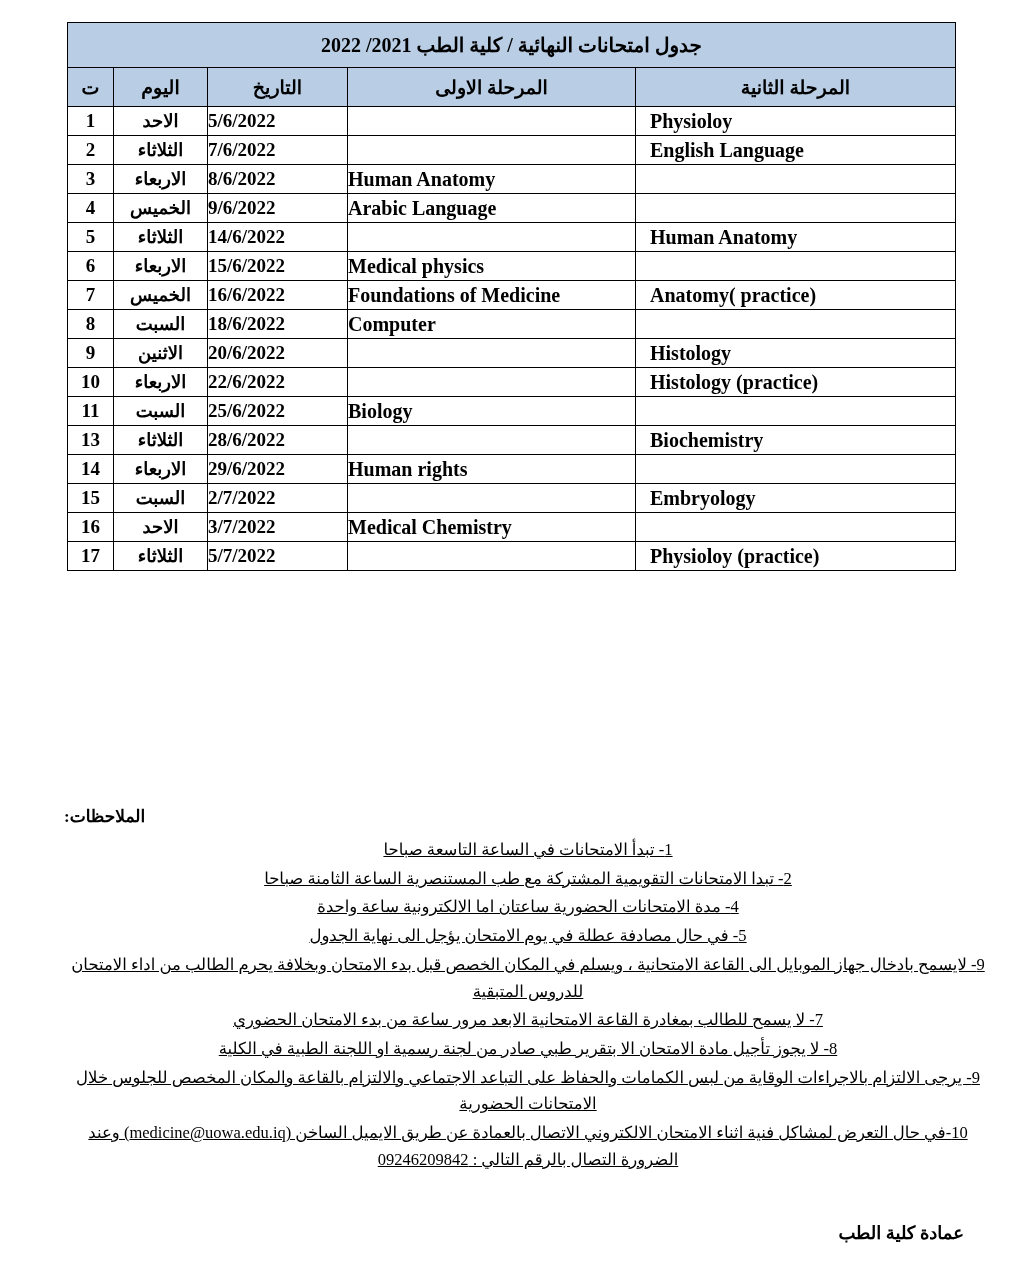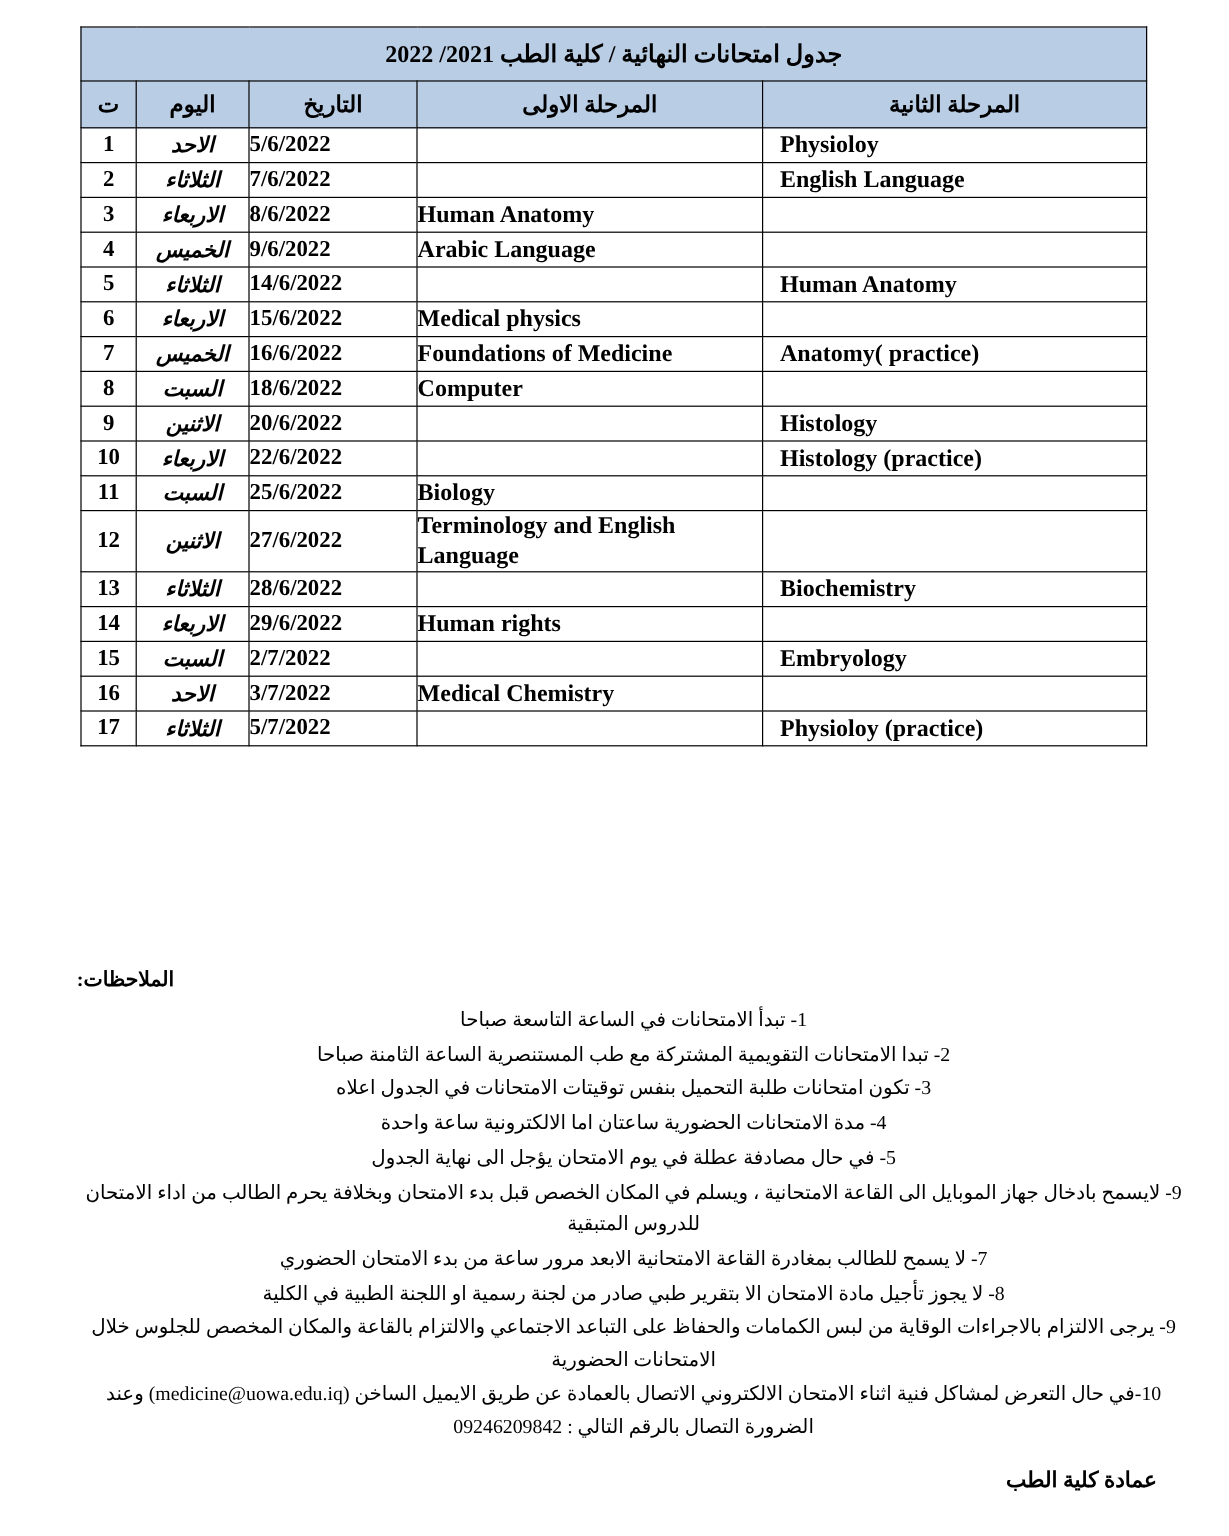--- a/index.html
+++ b/index.html
@@ -75,21 +75,20 @@
     font-family: "Liberation Serif", serif;
     font-weight: bold;
     font-size: 19px;
     text-align: left;
     direction: ltr;
   }
   td.day {
     font-weight: bold;
     font-size: 18px;
     text-align: center;
-    font-style: italic;
   }
   td.no {
     font-family: "Liberation Serif", serif;
     font-weight: bold;
     font-size: 19px;
     text-align: center;
     direction: ltr;
   }
 
   
@@ -109,20 +108,21 @@
     margin-bottom: 10px;
     text-align: left;
     direction: rtl;
   }
   .note {
     font-size: 16.5px;
     line-height: 1.62;
     text-align: center;
     margin: 0 0 2px 0;
     direction: rtl;
+    text-decoration: underline;
   }
   .footer {
     position: absolute;
     bottom: 36px;
     right: 60px;
     font-weight: bold;
     font-size: 18px;
     direction: rtl;
   }
   .blank { height: 28px; }
@@ -223,27 +223,20 @@
             <td class="no">10</td>
           </tr>
           <tr>
             <td class="stage two blank"></td>
             <td class="stage one">Biology</td>
             <td class="date">25/6/2022</td>
             <td class="day">السبت</td>
             <td class="no">11</td>
           </tr>
           <tr>
-            <td class="stage two blank"></td>
-            <td class="stage one">Terminology and English Language</td>
-            <td class="date">27/6/2022</td>
-            <td class="day">الاثنين</td>
-            <td class="no">12</td>
-          </tr>
-          <tr>
             <td class="stage two">Biochemistry</td>
             <td class="stage one blank"></td>
             <td class="date">28/6/2022</td>
             <td class="day">الثلاثاء</td>
             <td class="no">13</td>
           </tr>
           <tr>
             <td class="stage two blank"></td>
             <td class="stage one">Human rights</td>
             <td class="date">29/6/2022</td>
@@ -273,21 +266,20 @@
           </tr>
         </tbody>
     </table>
   </div>
 
   <div class="notes">
     <div class="notes-title">الملاحظات:</div>
     <div id="notes-list">
         <p class="note">1- تبدأ الامتحانات في الساعة التاسعة صباحا</p>
         <p class="note">2- تبدا الامتحانات التقويمية المشتركة مع طب المستنصرية الساعة الثامنة صباحا</p>
-        <p class="note">3- تكون  امتحانات طلبة التحميل بنفس توقيتات الامتحانات في الجدول اعلاه</p>
         <p class="note">4- مدة الامتحانات   الحضورية ساعتان  اما الالكترونية ساعة واحدة</p>
         <p class="note">5- في حال مصادفة عطلة في يوم الامتحان يؤجل الى نهاية الجدول</p>
         <p class="note">9- لايسمح بادخال جهاز الموبايل الى القاعة الامتحانية ، ويسلم في المكان الخصص  قبل  بدء الامتحان وبخلافة يحرم الطالب من اداء الامتحان للدروس المتبقية</p>
         <p class="note">7- لا يسمح للطالب بمغادرة القاعة الامتحانية الابعد مرور ساعة من بدء الامتحان الحضوري</p>
         <p class="note">8- لا يجوز تأجيل مادة الامتحان الا بتقرير طبي صادر من لجنة رسمية  او اللجنة الطبية في الكلية</p>
         <p class="note">9- يرجى الالتزام بالاجراءات الوقاية من لبس الكمامات والحفاظ على التباعد الاجتماعي والالتزام بالقاعة والمكان المخصص للجلوس خلال الامتحانات الحضورية</p>
         <p class="note">10-في حال التعرض لمشاكل فنية اثناء الامتحان الالكتروني الاتصال بالعمادة عن طريق الايميل الساخن (medicine@uowa.edu.iq) وعند الضرورة التصال بالرقم التالي : 09246209842</p>
       </div>
   </div>
 

